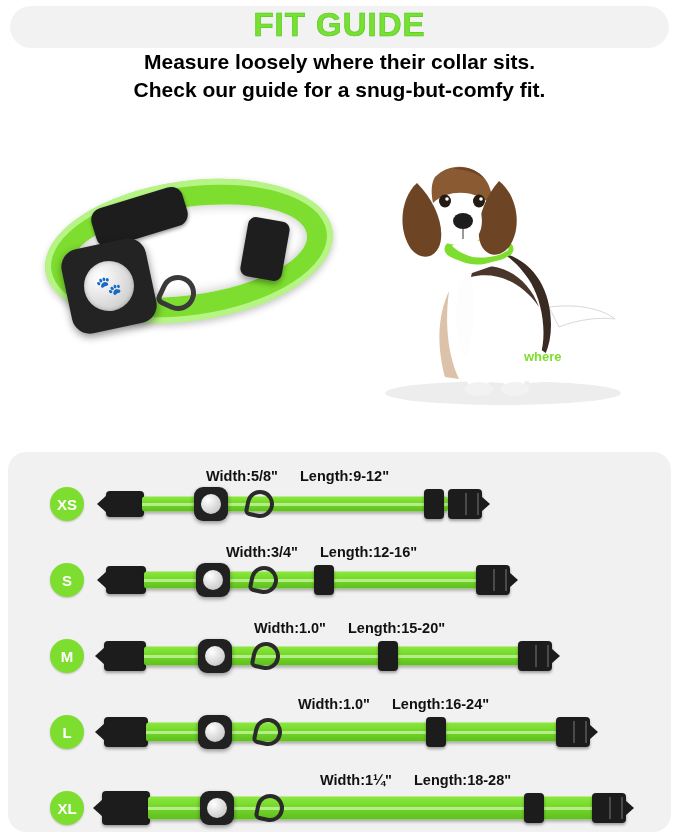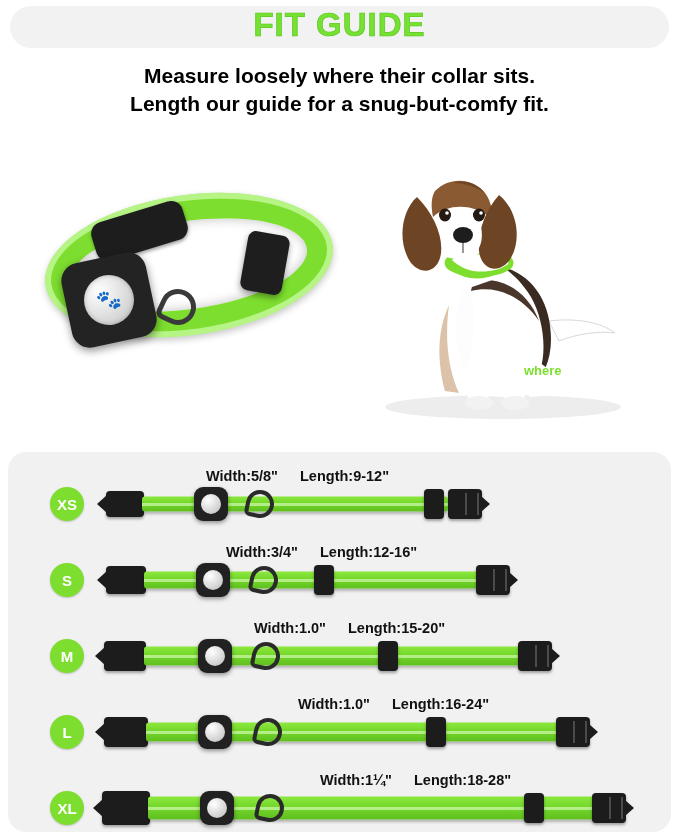--- a/index.html
+++ b/index.html
@@ -30,21 +30,20 @@
   .title {
     font-size: 33px;
     font-weight: bold;
     letter-spacing: 1px;
     color: #76e033;
     -webkit-text-stroke: 0.7px #5bc820;
     font-family: "Liberation Sans", sans-serif;
   }
 
   .subtitle {
-    margin-top: 14px;
     text-align: center;
     font-size: 21px;
     font-weight: bold;
     line-height: 1.35;
     color: #000;
     padding: 0 28px;
   }
   .subtitle div { white-space: nowrap; }
 
   
@@ -318,21 +317,21 @@
 </style>
 </head>
 <body>
 
 <div class="header-band">
   <div class="title">FIT GUIDE</div>
 </div>
 
 <div class="subtitle">
   <div>Measure loosely where their collar sits.</div>
-  <div>Length our guide for a snug-but-comfy fit.</div>
+  <div>Check our guide for a snug-but-comfy fit.</div>
 </div>
 
 <div class="hero">
 
   <div class="collar-photo">
     <div class="collar-ring"></div>
     <div class="collar-reflect"></div>
     <div class="collar-pad"></div>
     <div class="buckle-right"></div>
     <div class="d-ring"></div>

